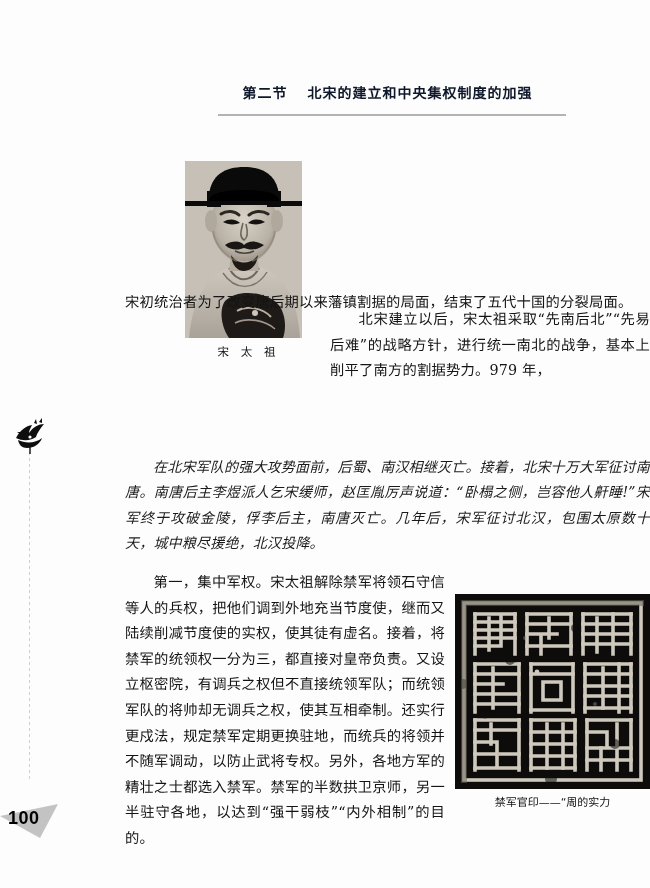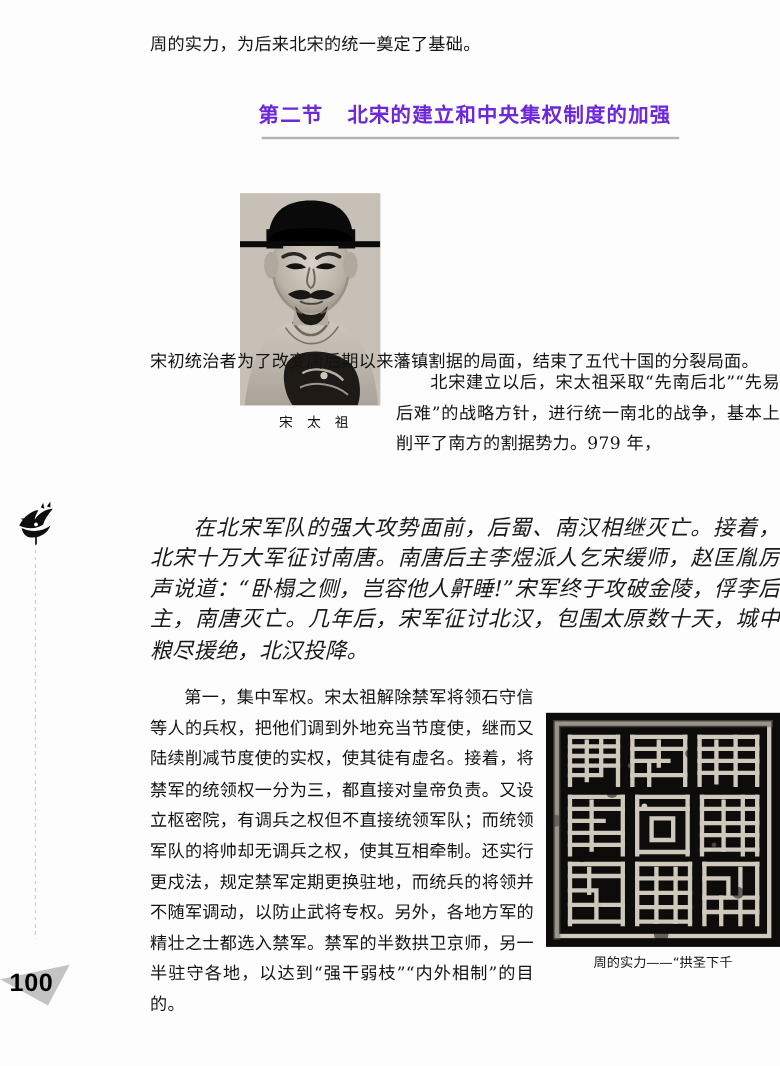--- a/index.html
+++ b/index.html
@@ -46,21 +46,21 @@
     top: 800px;
     width: 72px;
     height: 42px;
   }
   .page-number-wrap svg { position: absolute; inset: 0; }
   .page-number {
     position: absolute;
     left: 8px;
     top: 8px;
     font-family: "Liberation Sans", "DejaVu Sans", sans-serif;
-    font-size: 21px;
+    font-size: 18px;
     font-weight: 700;
     color: #000;
     letter-spacing: .5px;
   }
 
   
   .content {
     position: absolute;
     left: 125px;
     top: 0;
@@ -90,40 +90,40 @@
   .section-head {
     position: absolute;
     top: 82px;
     left: 0;
     width: 525px;
     text-align: center;
   }
   .section-head .htext {
     display: inline-block;
     font-family: "DejaVu Sans", "Liberation Sans", sans-serif;
-    font-size: 17px;
+    font-size: 14px;
     font-weight: 700;
     letter-spacing: 1px;
-    color: #6d28d9;
+    color: #0f172a;
   }
   .section-head .hnum { margin-right: 20px; }
   .head-rule {
     position: absolute;
     top: 114px;
     left: 93px;
     width: 348px;
     height: 2px;
     background: #9a9a9a;
     opacity: .75;
   }
 
   
   .portrait-block {
     position: absolute;
-    left: 75px;
+    left: 60px;
     top: 161px;
     width: 123px;
   }
   .portrait-frame {
     width: 117px;
     height: 177px;
     background: #cfcac2;
     overflow: hidden;
     position: relative;
   }
@@ -144,23 +144,24 @@
     top: 146px;
     width: 320px;
   }
 
   .full-para { position: absolute; left: 0; width: 525px; }
 
   
   .kai {
     font-family: "DejaVu Serif", "Liberation Serif", serif;
     font-style: italic;
-    font-size: 18px;
+    font-size: 14px;
     line-height: 25.4px;
     color: #1a1a1a;
+    margin-top: 27px;
   }
 
   
   .seal-block {
     position: absolute;
     left: 330px;
     top: 594px;
     width: 195px;
   }
   .seal-frame {
@@ -214,23 +215,20 @@
 
   <div class="page-number-wrap">
     <svg viewBox="0 0 72 42" width="72" height="42" aria-hidden="true">
       <polygon points="0,16 58,4 40,38" fill="#b9b9b9" opacity="0.85"></polygon>
     </svg>
     <span class="page-number">100</span>
   </div>
 
   <div class="content">
 
-    <div class="top-line">
-      <p>周的实力，为后来北宋的统一奠定了基础。</p>
-    </div>
 
     <div class="section-head">
       <span class="htext hnum">第二节</span><span class="htext">北宋的建立和中央集权制度的加强</span>
     </div>
     <div class="head-rule"></div>
 
     <div class="portrait-block">
       <div class="portrait-frame">
         <svg viewBox="0 0 117 177" width="117" height="177" preserveAspectRatio="none" aria-hidden="true">
           <defs>
@@ -352,21 +350,21 @@
           <g fill="#b7b0a3" opacity=".35">
             <circle cx="70" cy="44" r="2"></circle>
             <circle cx="140" cy="110" r="2"></circle>
             <circle cx="44" cy="160" r="2"></circle>
           </g>
 
           <path d="M6 6 h183 v6 h-177 v177 h-6 Z" fill="#6e675c" opacity=".55"></path>
         </svg>
       </div>
       <div class="seal-caption">
-        <div>周的实力——“拱圣下千</div>
+        <div>禁军官印——“周的实力</div>
       </div>
     </div>
 
     <div class="col-left-narrow">
       <p class="indent narrow-body">第一，集中军权。宋太祖解除禁军将领石守信等人的兵权，把他们调到外地充当节度使，继而又陆续削减节度使的实权，使其徒有虚名。接着，将禁军的统领权一分为三，都直接对皇帝负责。又设立枢密院，有调兵之权但不直接统领军队；而统领军队的将帅却无调兵之权，使其互相牵制。还实行更戍法，规定禁军定期更换驻地，而统兵的将领并不随军调动，以防止武将专权。另外，各地方军的精壮之士都选入禁军。禁军的半数拱卫京师，另一半驻守各地，以达到“强干弱枝”“内外相制”的目的。</p>
     </div>
 
   </div>
 </div>
 

